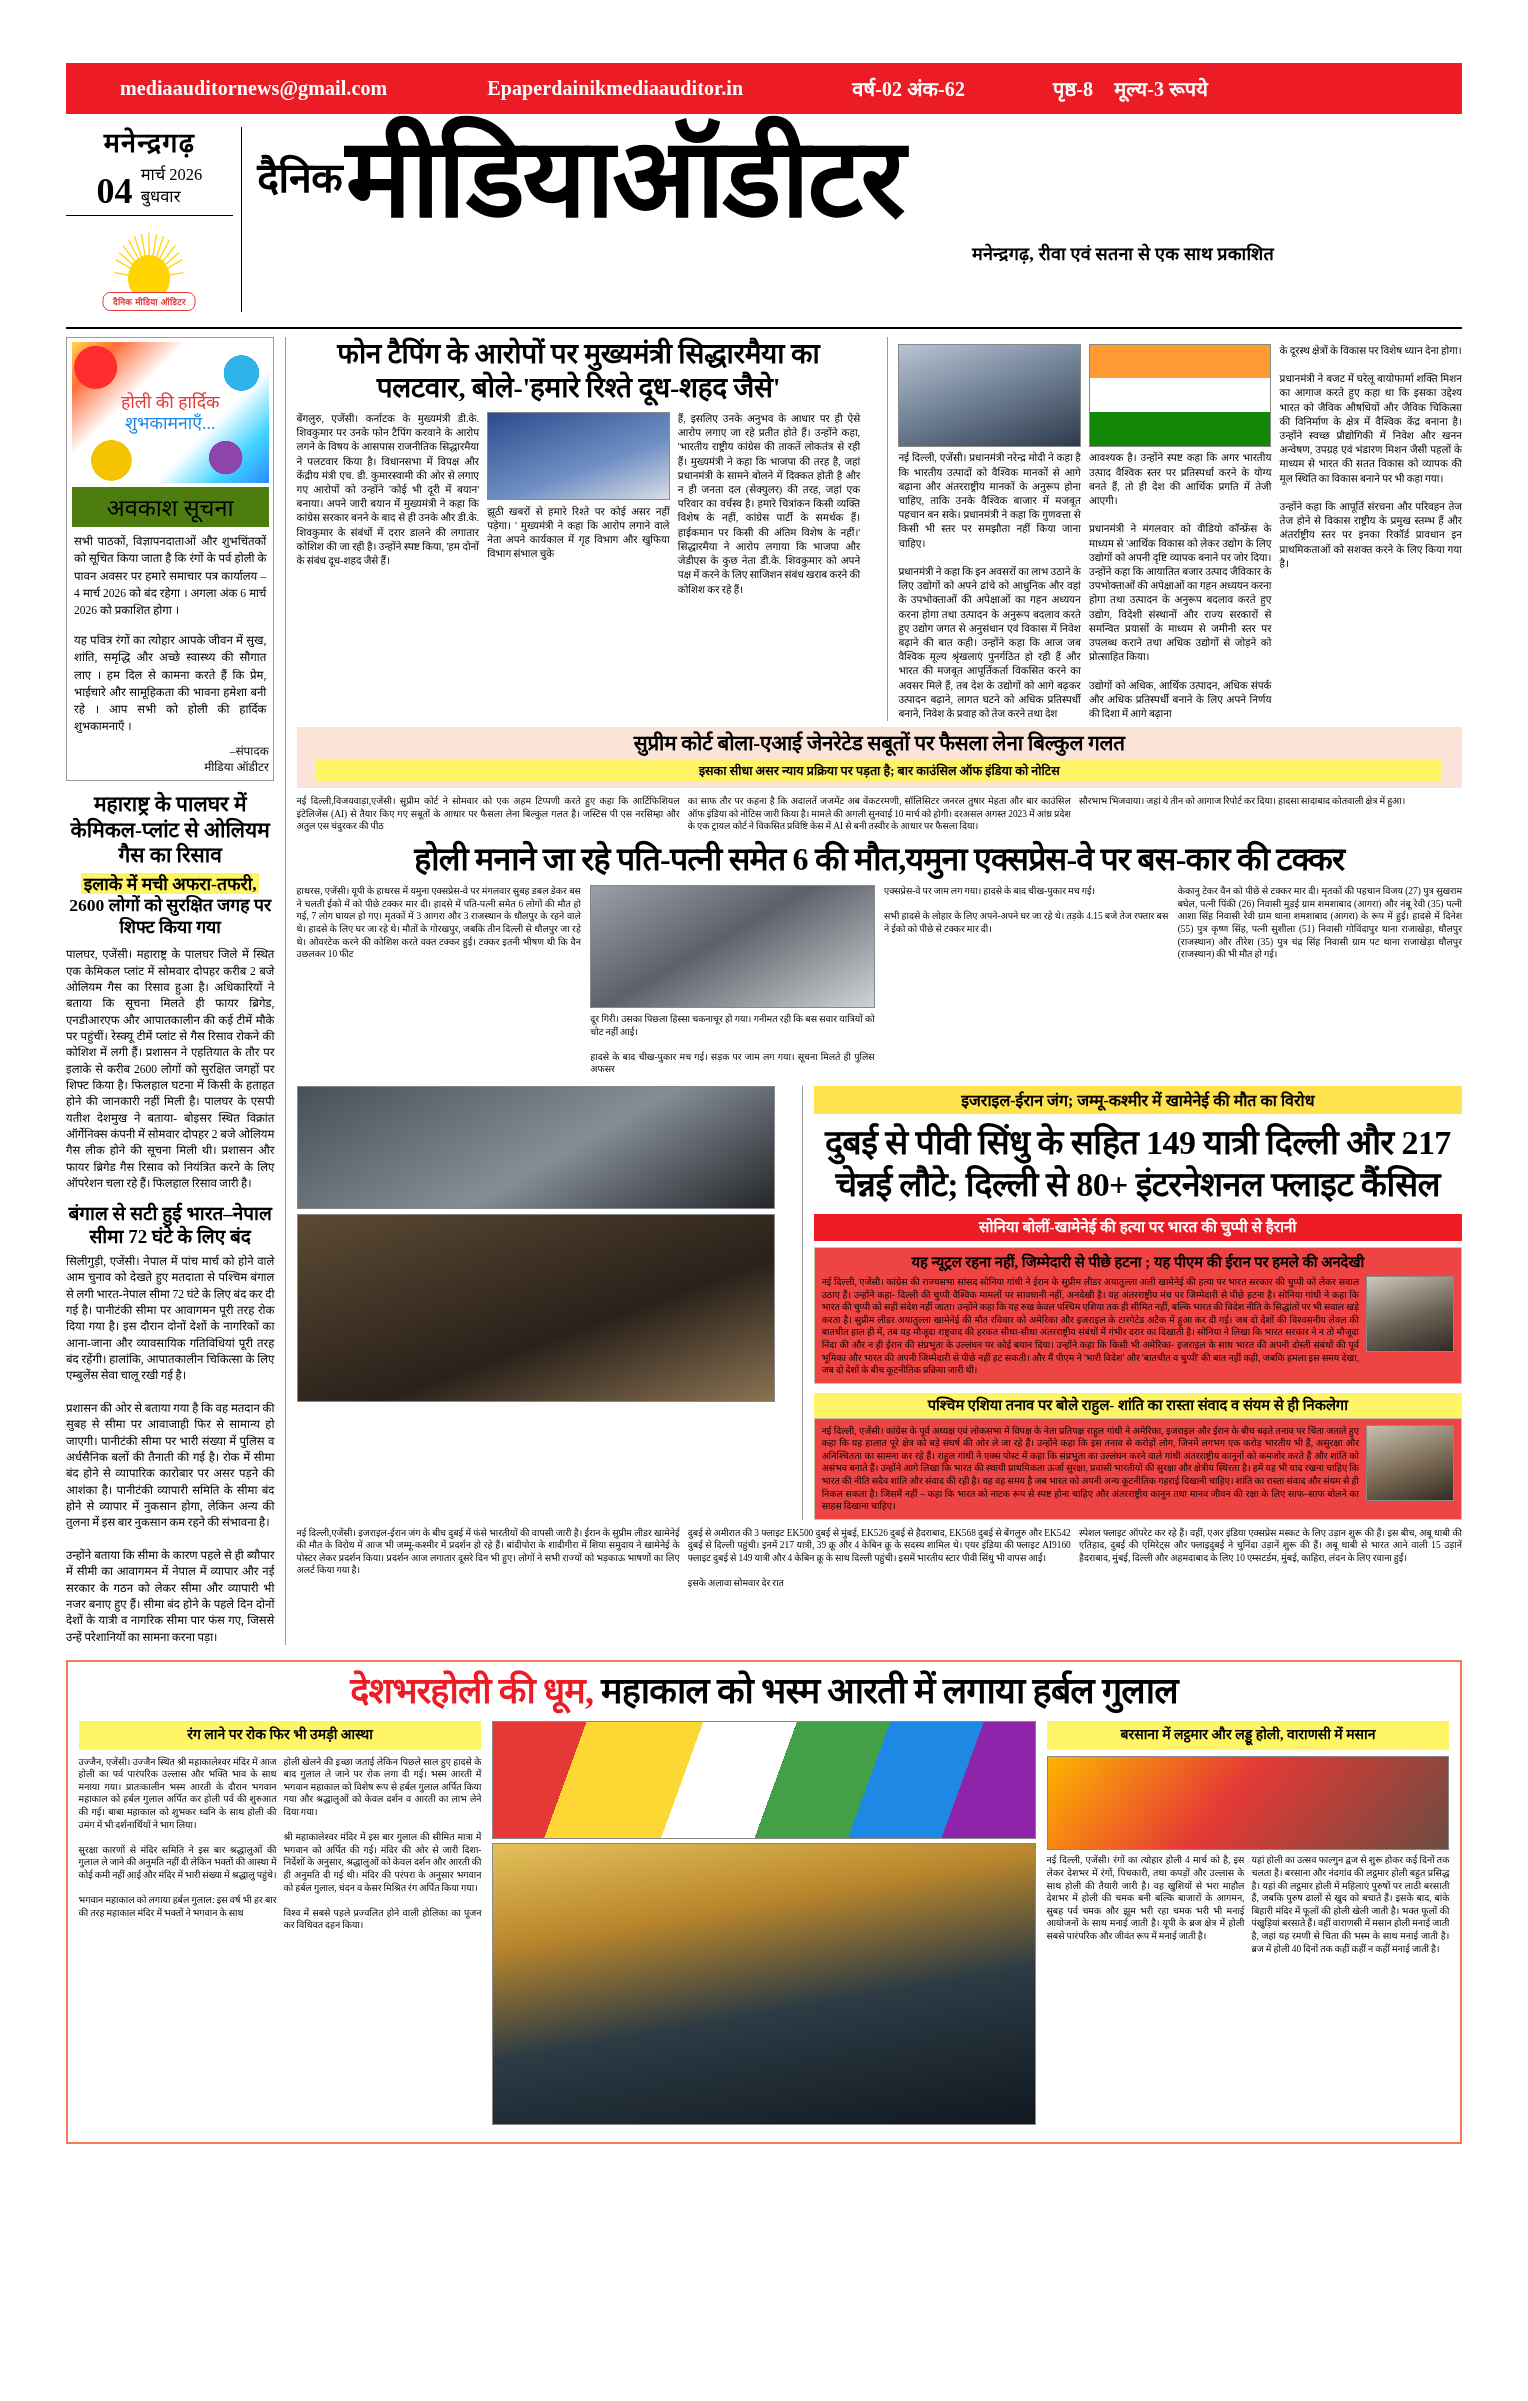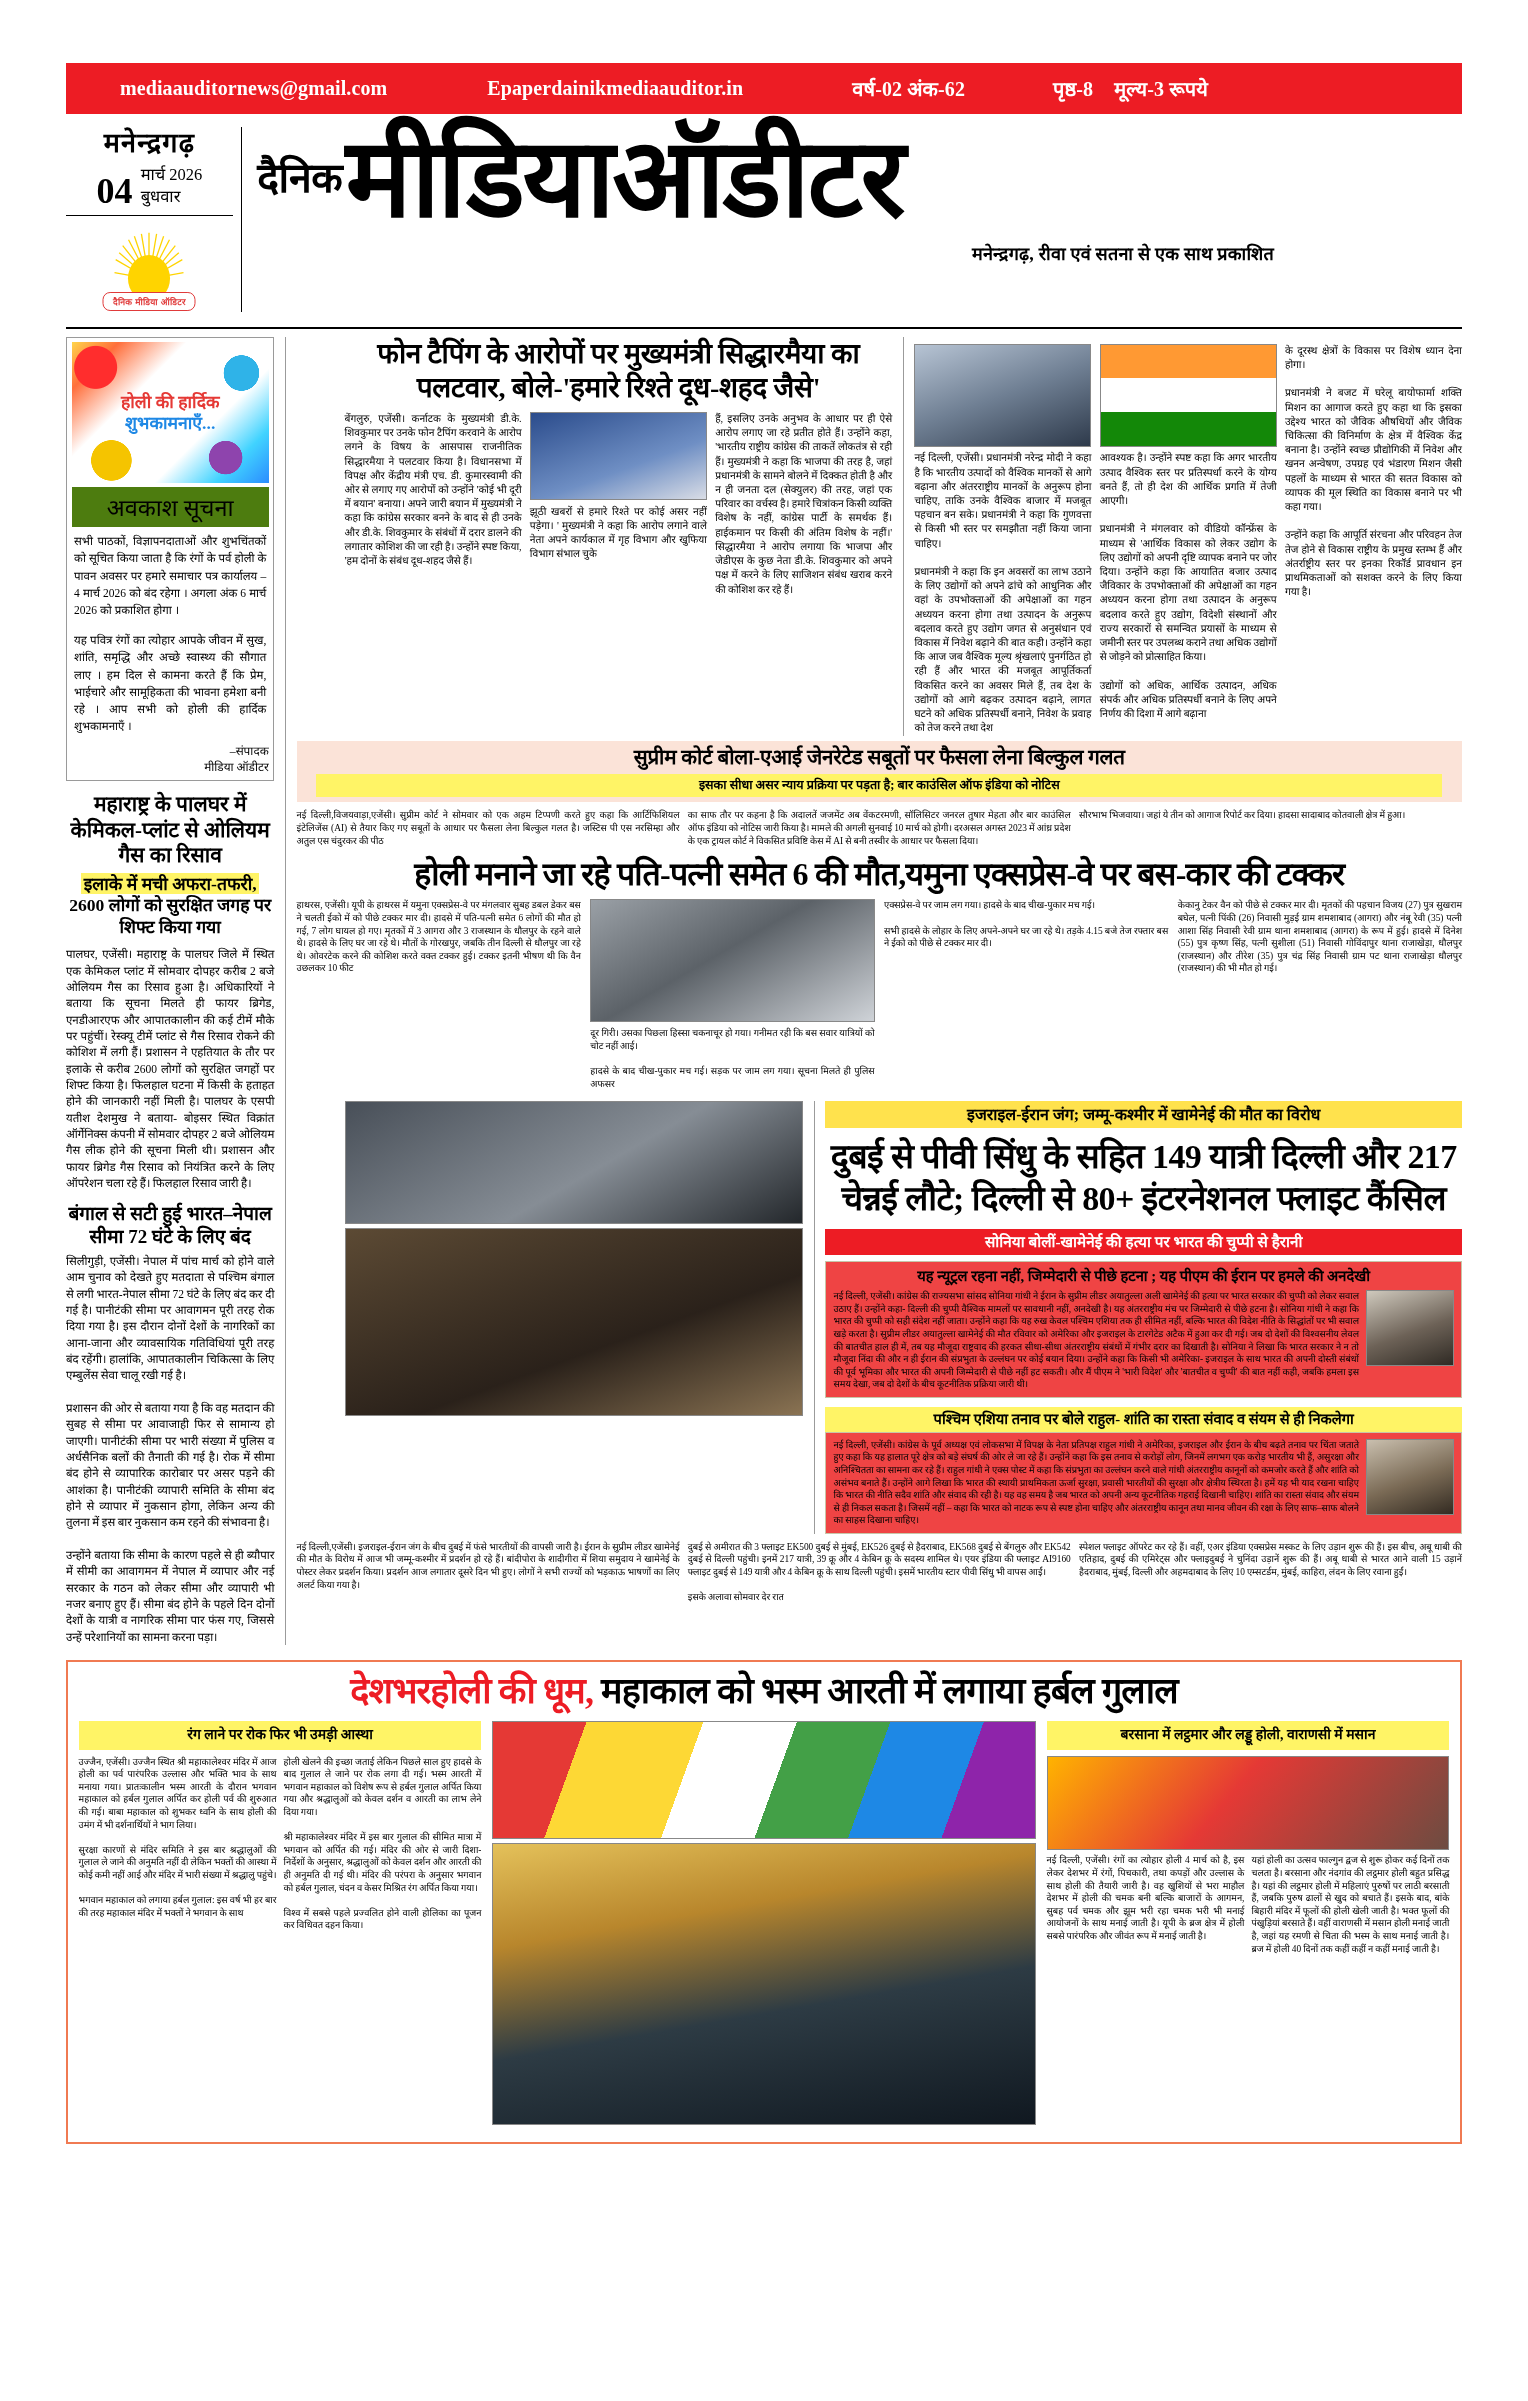--- a/index.html
+++ b/index.html
@@ -127,21 +127,21 @@
     background:
       radial-gradient(circle at 12% 18%, #ff2d2d 0 21px, transparent 22px),
       radial-gradient(circle at 86% 22%, #2fb3e8 0 17.6px, transparent 18px),
       radial-gradient(circle at 20% 84%, #f5c400 0 20px, transparent 20.6px),
       radial-gradient(circle at 78% 82%, #8e44ad 0 16.5px, transparent 17px),
       linear-gradient(135deg, #ffd54a 0%, #ff6f3c 14%, #ffffff 34%, #ffffff 66%, #41d3ff 84%, #2b8cff 100%);
     position: relative; overflow: hidden;
     display: flex; align-items: center; justify-content: center;
   }
   .notice-img-txt {
-    font-size: 17.6px; font-weight: 700; text-align: center; line-height: 1.2;
+    font-size: 17.6px; font-weight: 400; text-align: center; line-height: 1.2;
     color: #2b2b2b; text-shadow: 0 0 1.8px #fff;
   }
   .notice-img-txt .w1 { color: #e53935; }
   .notice-img-txt .w2 { color: #1e88e5; }
   .notice-title {
     background: #4d7c0f; text-align: center; font-size: 23.5px; font-weight: 400;
     padding: 4.1px 0; margin-top: 3.5px;
   }
   .notice-body { font-size: 11.5px; line-height: 1.5; text-align: justify; padding: 5.9px 2.4px 0 2.4px; }
   .notice-sign { text-align: right; font-size: 11.8px; line-height: 1.4; margin-top: 7px; }
@@ -156,21 +156,21 @@
   }
   .sb-sub .hl-yellow { background: #fff466; }
 
   
   .content { flex: 1; padding-left: 10.6px; border-left: 1.2px solid #9b9b9b; }
 
   .lead-head {
     font-size: 28px; font-weight: 700; line-height: 1.22; text-align: center;
     letter-spacing: -0.3px;
   }
-  .two-pane { display: flex; gap: 0; margin-left: 48px; }
+  .two-pane { display: flex; gap: 16px; }
   .pane-l { flex: 1 1 0; padding-right: 10.6px; }
   .pane-r { flex: 1 1 0; padding-left: 10.6px; border-left: 1.2px solid #9b9b9b; }
 
   .cols3 { display: flex; gap: 8.2px; margin-top: 7px; }
   .cols3 > div { flex: 1 1 0; }
 
   .photo {
     width: 100%; border: 0.6px solid #888; margin-bottom: 4.7px; position: relative; overflow: hidden;
   }
   .ph-blue { height: 88px; background: linear-gradient(160deg,#2b4c8c,#6f8fc4 60%,#d9dde6); }

